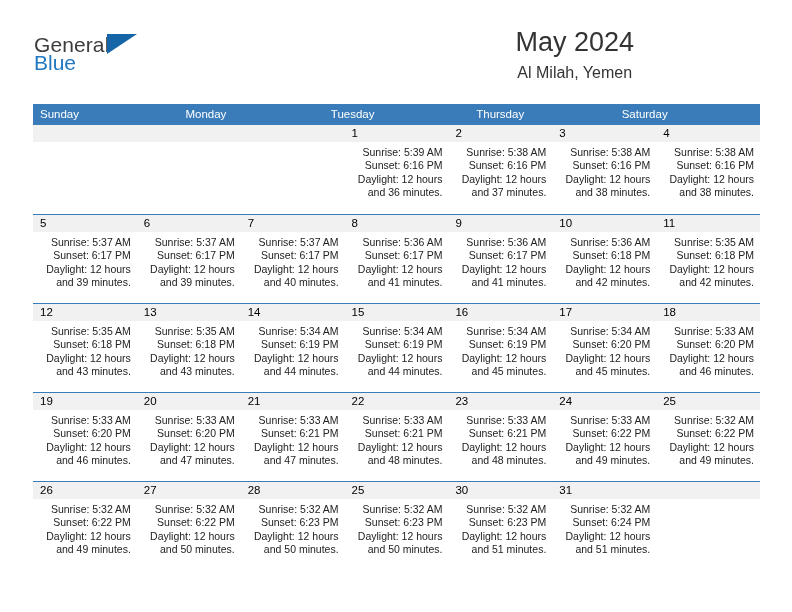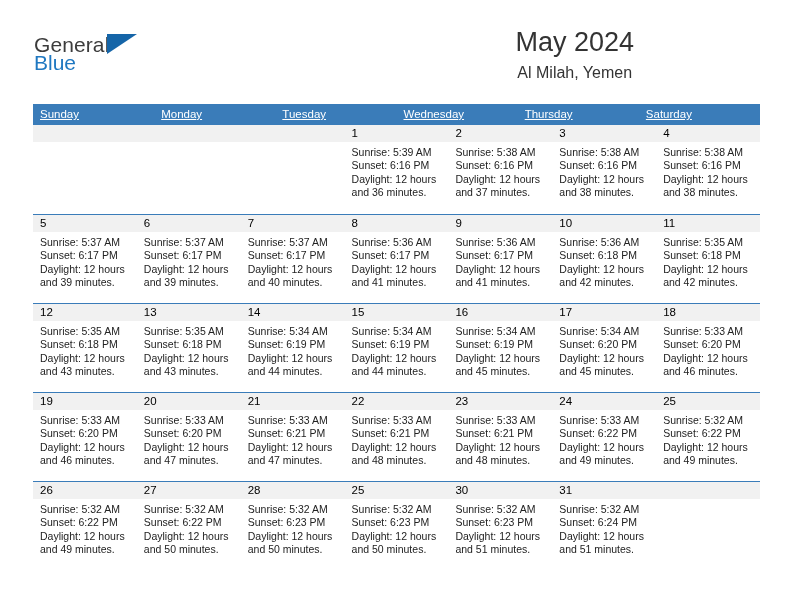--- a/index.html
+++ b/index.html
@@ -92,21 +92,20 @@
     height: 21px;
   }
   .dow {
     flex: 1 1 0;
     color: #ffffff;
     font-size: 11.5px;
     line-height: 21px;
     padding-left: 7px;
     box-sizing: border-box;
     white-space: nowrap;
-    text-decoration: underline;
   }
 
   .week {
     display: flex;
     border-top: 1.6px solid #3a7cb9;
     height: 89px;
     box-sizing: border-box;
   }
   .week:first-of-type {
     border-top: none;
@@ -126,20 +125,21 @@
     font-size: 11.5px;
     line-height: 17px;
     color: #000000;
   }
   .day.empty .day-numband {
     background: #f1f1f1;
   }
   .day-lines {
     padding: 4px 6px 0 7px;
     box-sizing: border-box;
+    text-align: right;
   }
   .day-line {
     font-size: 10.5px;
     line-height: 13.4px;
     color: #222222;
     white-space: nowrap;
   }
 </style>
 </head>
 <body>
@@ -161,21 +161,20 @@
       <div class="cal-sub">Al Milah, Yemen</div>
     </div>
 
   </div>
 
   <div class="calendar">
     <div class="dow-row" id="dow-row">
         <div class="dow">Sunday</div>
         <div class="dow">Monday</div>
         <div class="dow">Tuesday</div>
-        <div class="dow">Wednesday</div>
         <div class="dow">Thursday</div>
         <div class="dow">Saturday</div>
       </div>
     <div id="weeks-container">
         <div class="week">
           <div class="day empty">
             <div class="day-numband"></div>
           </div>
           <div class="day empty">
             <div class="day-numband"></div>

